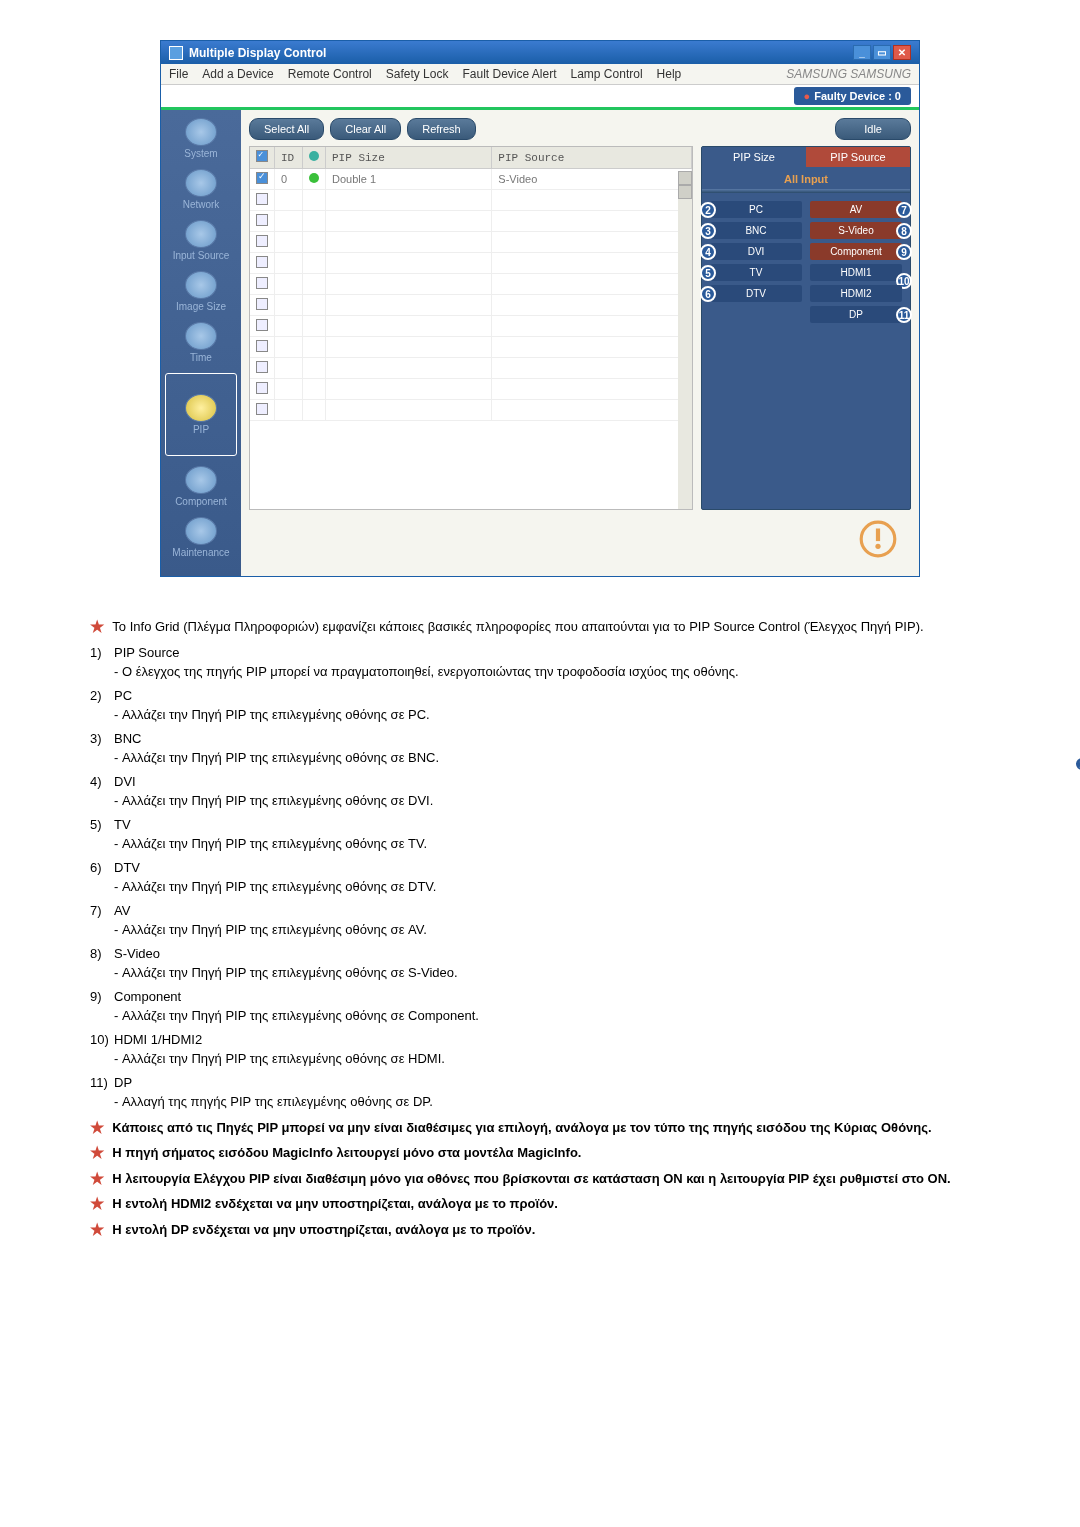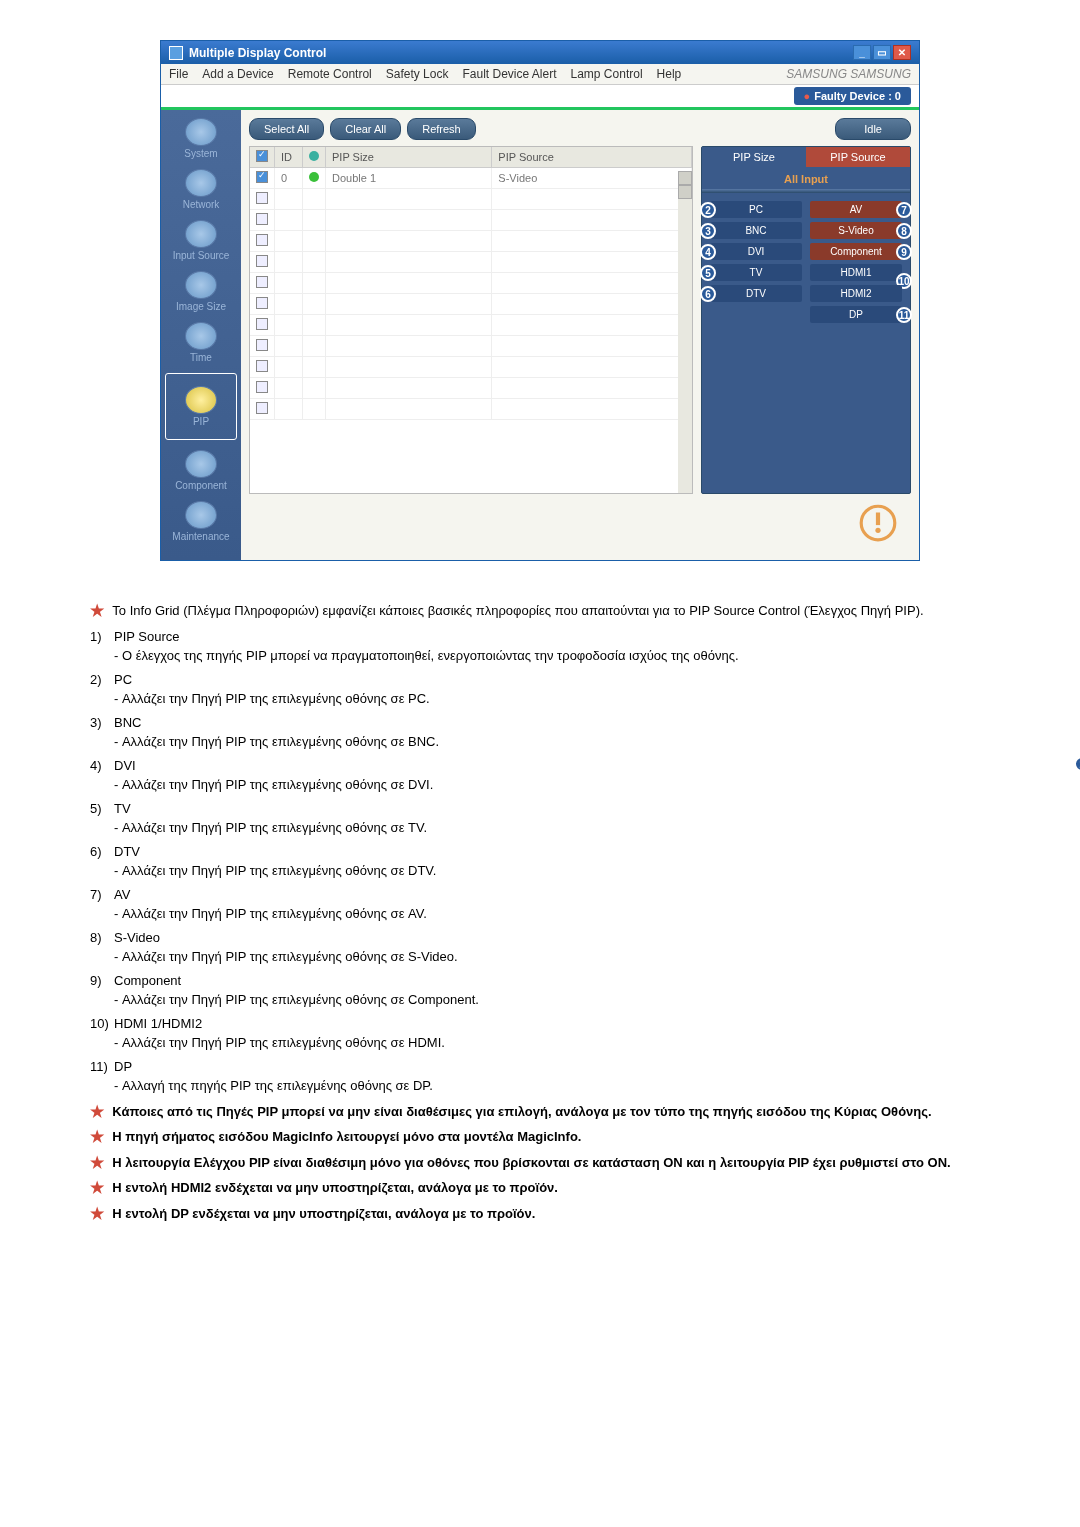--- a/index.html
+++ b/index.html
@@ -84,21 +84,21 @@
   }
   .sb-item .sb-icon {
     width: 32px; height: 28px;
     margin: 0 auto 2px;
     background: radial-gradient(circle, #a8c8e8, #6898c8);
     border-radius: 50%;
     border: 1px solid #5a7aa8;
   }
   .sb-item.active {
     border: 1px solid #fff;
-    padding: 12px 2px;
+    padding: 20px 2px;
     border-radius: 3px;
   }
   .sb-item.active .sb-icon { background: radial-gradient(circle, #fff0a0, #d8c040); }
   
   
   .main {
     flex: 1;
     background: #f5f5ef;
     padding: 8px;
     display: flex;
@@ -134,20 +134,21 @@
   }
   .grid-panel table { width: 100%; border-collapse: collapse; font-size: 11px; }
   .grid-panel th {
     background: #e8e8e0;
     color: #555;
     font-weight: normal;
     padding: 3px 6px;
     text-align: left;
     border-bottom: 1px solid #ccc;
     border-right: 1px solid #ccc;
+    font-family: Liberation Mono, monospace;
   }
   .grid-panel td {
     padding: 3px 6px;
     border-bottom: 1px solid #eee;
     border-right: 1px solid #eee;
     color: #777;
     height: 18px;
   }
   .chk { width: 12px; height: 12px; border: 1px solid #888; display: inline-block; background: #eef; }
   .chk.on { background: #4a90d9; position: relative; }

